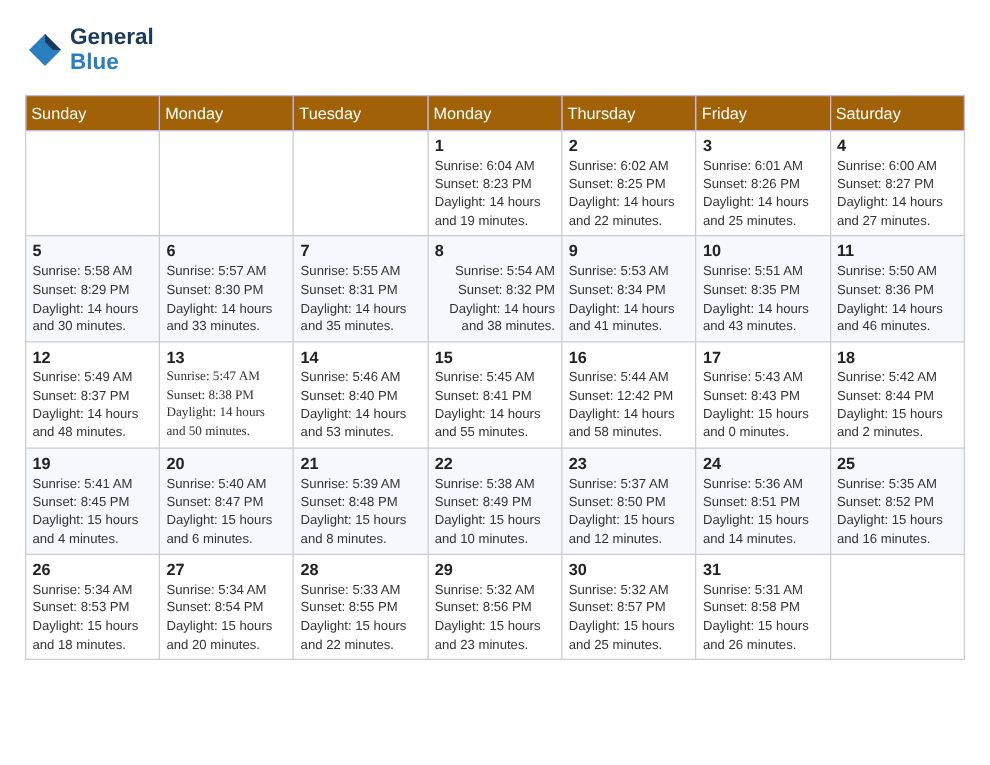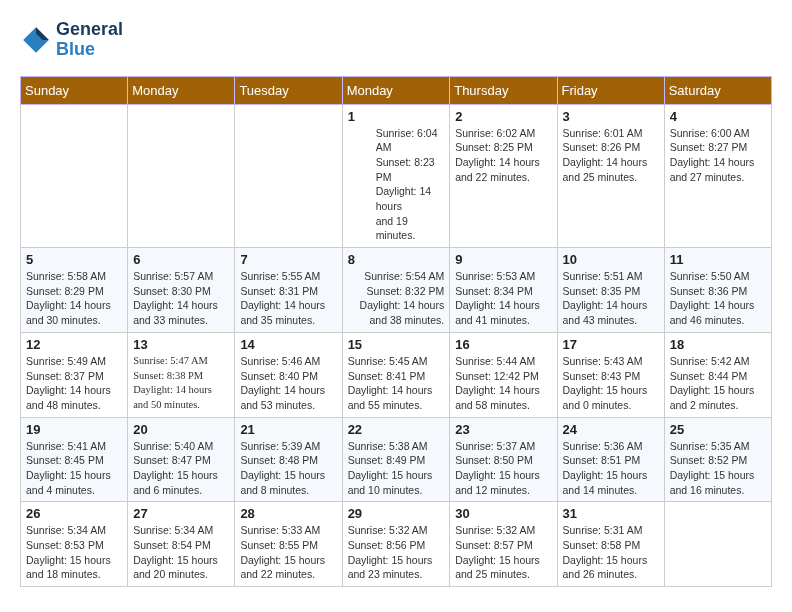--- a/index.html
+++ b/index.html
@@ -112,21 +112,21 @@
         <th>Saturday</th>
       </tr>
   </thead>
   <tbody id="calendar-body">
   <tr>
         <td class="empty"></td>
         <td class="empty"></td>
         <td class="empty"></td>
         <td>
           <span class="day-num">1</span>
-          <div class="day-info" style="white-space: pre-line; margin-left: 28px;">Sunrise: 6:04 AM
+          <div class="day-info" style="white-space: pre-line;">Sunrise: 6:04 AM
 Sunset: 8:23 PM
 Daylight: 14 hours
 and 19 minutes.</div>
         </td>
         <td>
           <span class="day-num">2</span>
           <div class="day-info" style="white-space: pre-line;">Sunrise: 6:02 AM
 Sunset: 8:25 PM
 Daylight: 14 hours
 and 22 minutes.</div>

